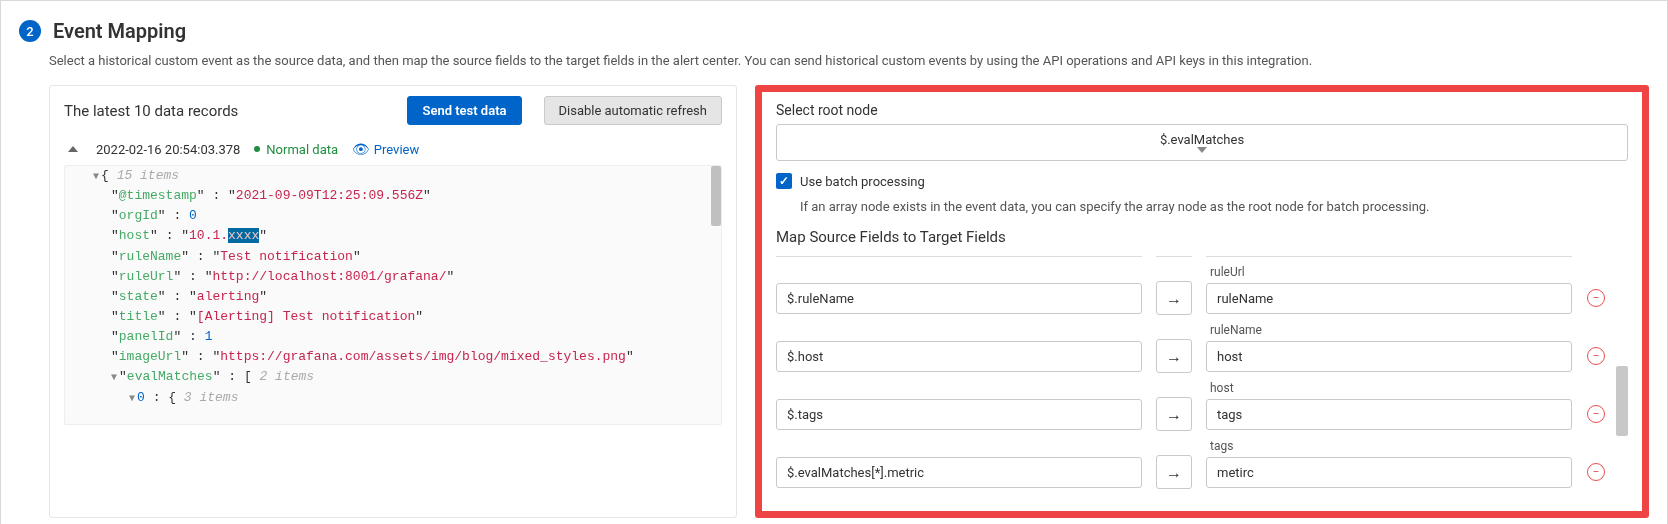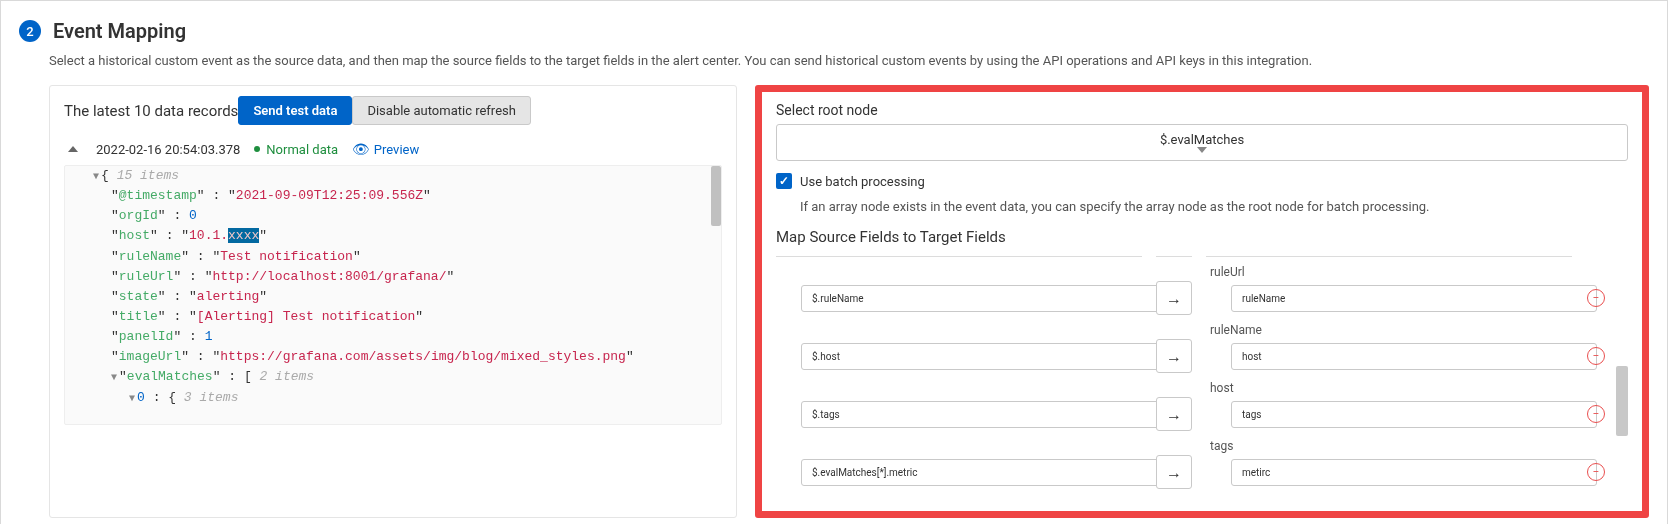--- a/index.html
+++ b/index.html
@@ -5,23 +5,23 @@
 * { box-sizing: border-box; margin: 0; padding: 0; }
 body { font-family: -apple-system, BlinkMacSystemFont, "Segoe UI", Roboto, "Helvetica Neue", Arial, sans-serif; font-size: 14px; color: #333; background: #fff; }
 .container { border: 1px solid #d9d9d9; padding: 18px 18px 8px 18px; }
 .header-row { display: flex; align-items: center; gap: 12px; margin-bottom: 10px; }
 .step-badge { width: 22px; height: 22px; border-radius: 50%; background: #0064c8; color: #fff; display: flex; align-items: center; justify-content: center; font-size: 13px; font-weight: 500; }
 .step-title { font-size: 20px; font-weight: 600; color: #333; }
 .description { color: #555; font-size: 13px; margin: 0 0 17px 30px; }
 .panels { display: flex; gap: 18px; margin-left: 30px; }
 .panel-left { flex: 0 0 43%; border: 1px solid #e5e5e5; border-radius: 3px; padding: 10px 14px 14px 14px; display:flex; flex-direction:column; }
 .panel-right { flex: 1; border: 7px solid #ef4444; border-radius: 3px; padding: 10px 14px 14px 14px; display:flex; flex-direction:column; min-width:0;}
-.left-header { display: flex; align-items: center; margin-bottom: 8px; }
+.left-header { display: flex; align-items: center; justify-content: space-between; margin-bottom: 8px; }
 .left-title { font-size: 15px; color: #333; }
-.left-buttons { display: flex; gap: 0; }
+.left-buttons { display: flex; gap: 22px; }
 .btn { font-size: 13px; padding: 6px 14px; border-radius: 3px; cursor: pointer; font-family: inherit; }
 .btn-primary { background: #0064c8; color: #fff; border: 1px solid #0064c8; font-weight: 600; }
 .btn-secondary { background: #e5e5e5; color: #333; border: 1px solid #c9c9c9; }
 .record-bar { display: flex; align-items: center; gap: 14px; padding: 8px 4px; }
 .chevron-up { display:inline-block; width:0; height:0; border-left:5px solid transparent; border-right:5px solid transparent; border-bottom:6px solid #666; margin-right:4px;}
 .record-ts { color: #333; font-size: 13px; }
 .status-normal { color: #1e8e3e; font-size: 13px; display:flex; align-items:center; gap:6px;}
 .dot-green { width:6px; height:6px; border-radius:50%; background:#1e8e3e; display:inline-block;}
 .preview { color: #0064c8; font-size: 13px; display:flex; align-items:center; gap:4px; cursor:pointer;}
 .eye-icon { color:#0064c8; font-size:14px;}
@@ -51,21 +51,21 @@
 .map-body { display:flex; gap:8px; overflow:hidden;}
 .map-rows { flex:1; min-width:0;}
 .scrollbar-v { width:12px; position:relative; }
 .scrollbar-thumb { position:absolute; right:0; top:110px; width:12px; height:70px; background:#c8c8c8; border-radius:2px;}
 .map-row { display:flex; align-items:center; gap:12px; margin-bottom:8px;}
 .source-col { flex:1 1 46%; min-width:0;}
 .arrow-col { flex:0 0 40px; display:flex; align-items:center; justify-content:center;}
 .target-block { flex:1 1 46%; min-width:0; display:flex; flex-direction:column; gap:2px;}
 .delete-col { flex:0 0 24px; display:flex; align-items:center; justify-content:center;}
 .hint { font-size:12px; color:#555; padding-left:4px; height:16px;}
-.field-input { width:100%; border:1px solid #c9c9c9; border-radius:3px; padding:7px 10px; font-size:10px; color:#333; font-family: inherit; margin-left: 25px;}
+.field-input { width:100%; border:1px solid #c9c9c9; border-radius:3px; padding:7px 10px; font-size:13px; color:#333; font-family: inherit;}
 .arrow-btn { width:36px; height:34px; border:1px solid #c9c9c9; border-radius:3px; display:flex; align-items:center; justify-content:center; cursor:pointer; background:#fff;}
 .arrow-sym { font-size:16px; color:#333;}
 .delete-btn { width:18px; height:18px; border:1.5px solid #e94f4f; border-radius:50%; display:flex; align-items:center; justify-content:center; cursor:pointer; color:#e94f4f; font-size:12px; line-height:1;}
 .row-group { display:flex; flex-direction:column;}
 .source-spacer { height:16px;}
 </style>
 </head>
 <body>
 
 <div class="container">

